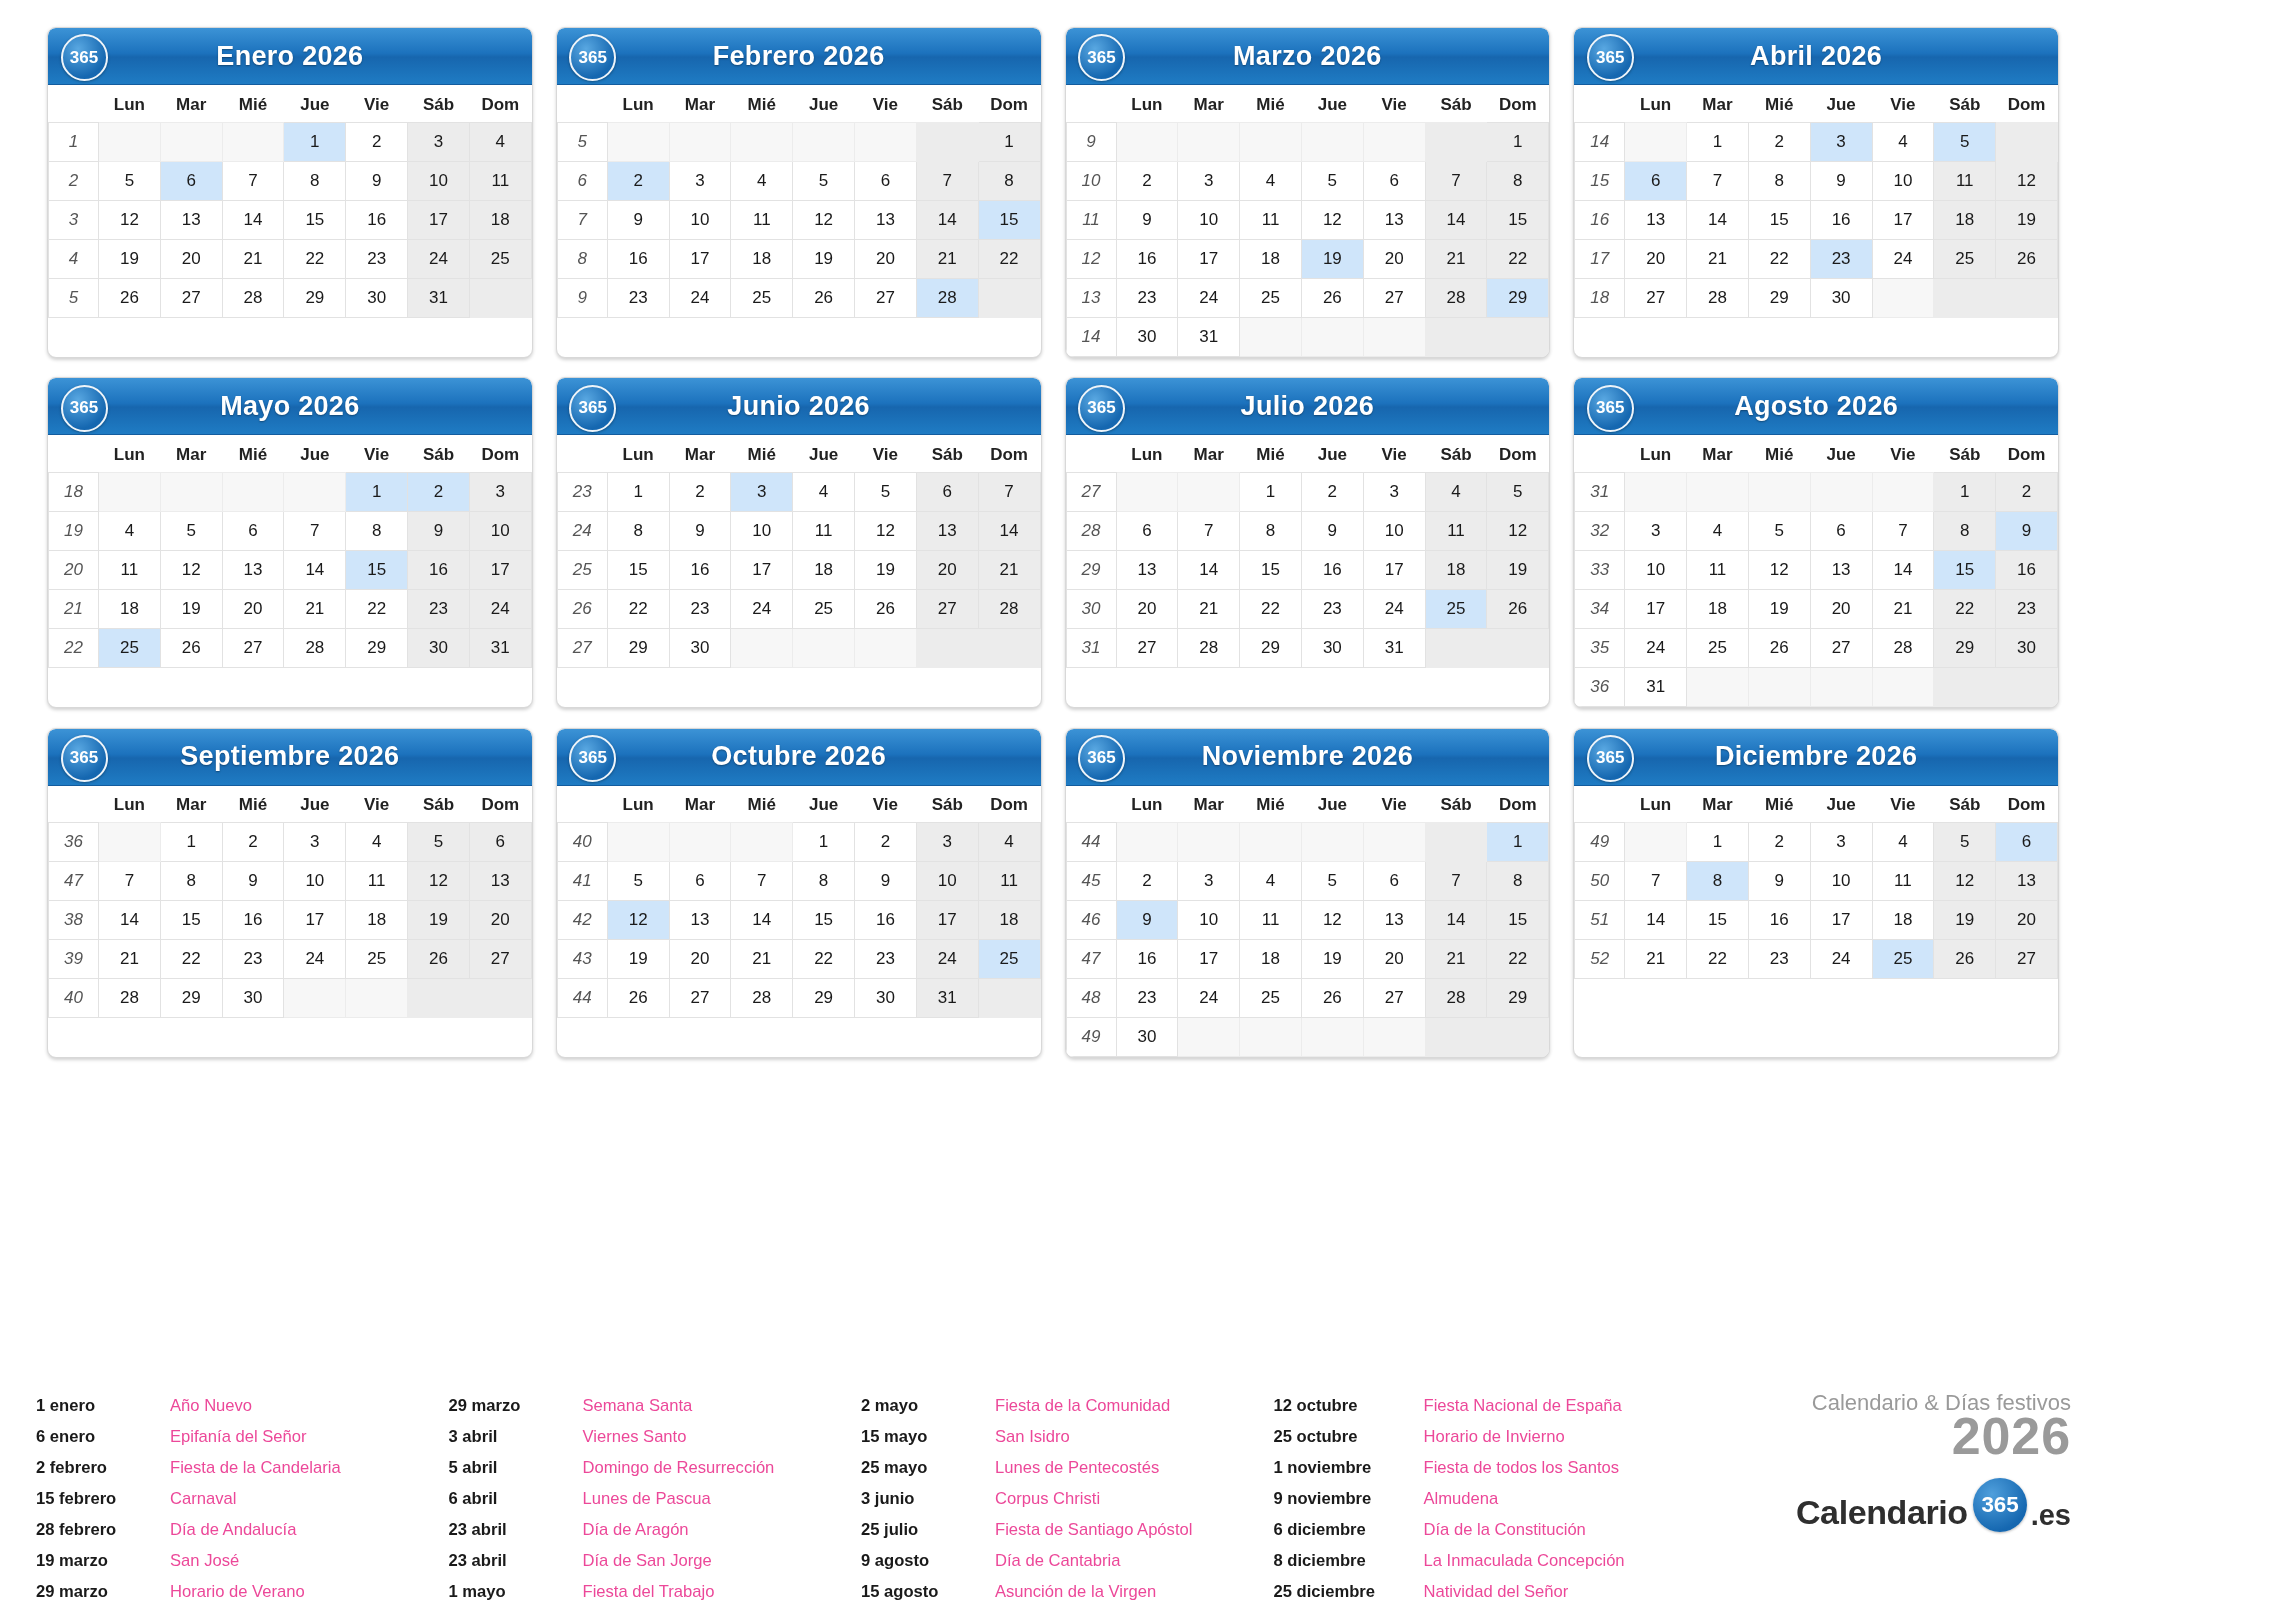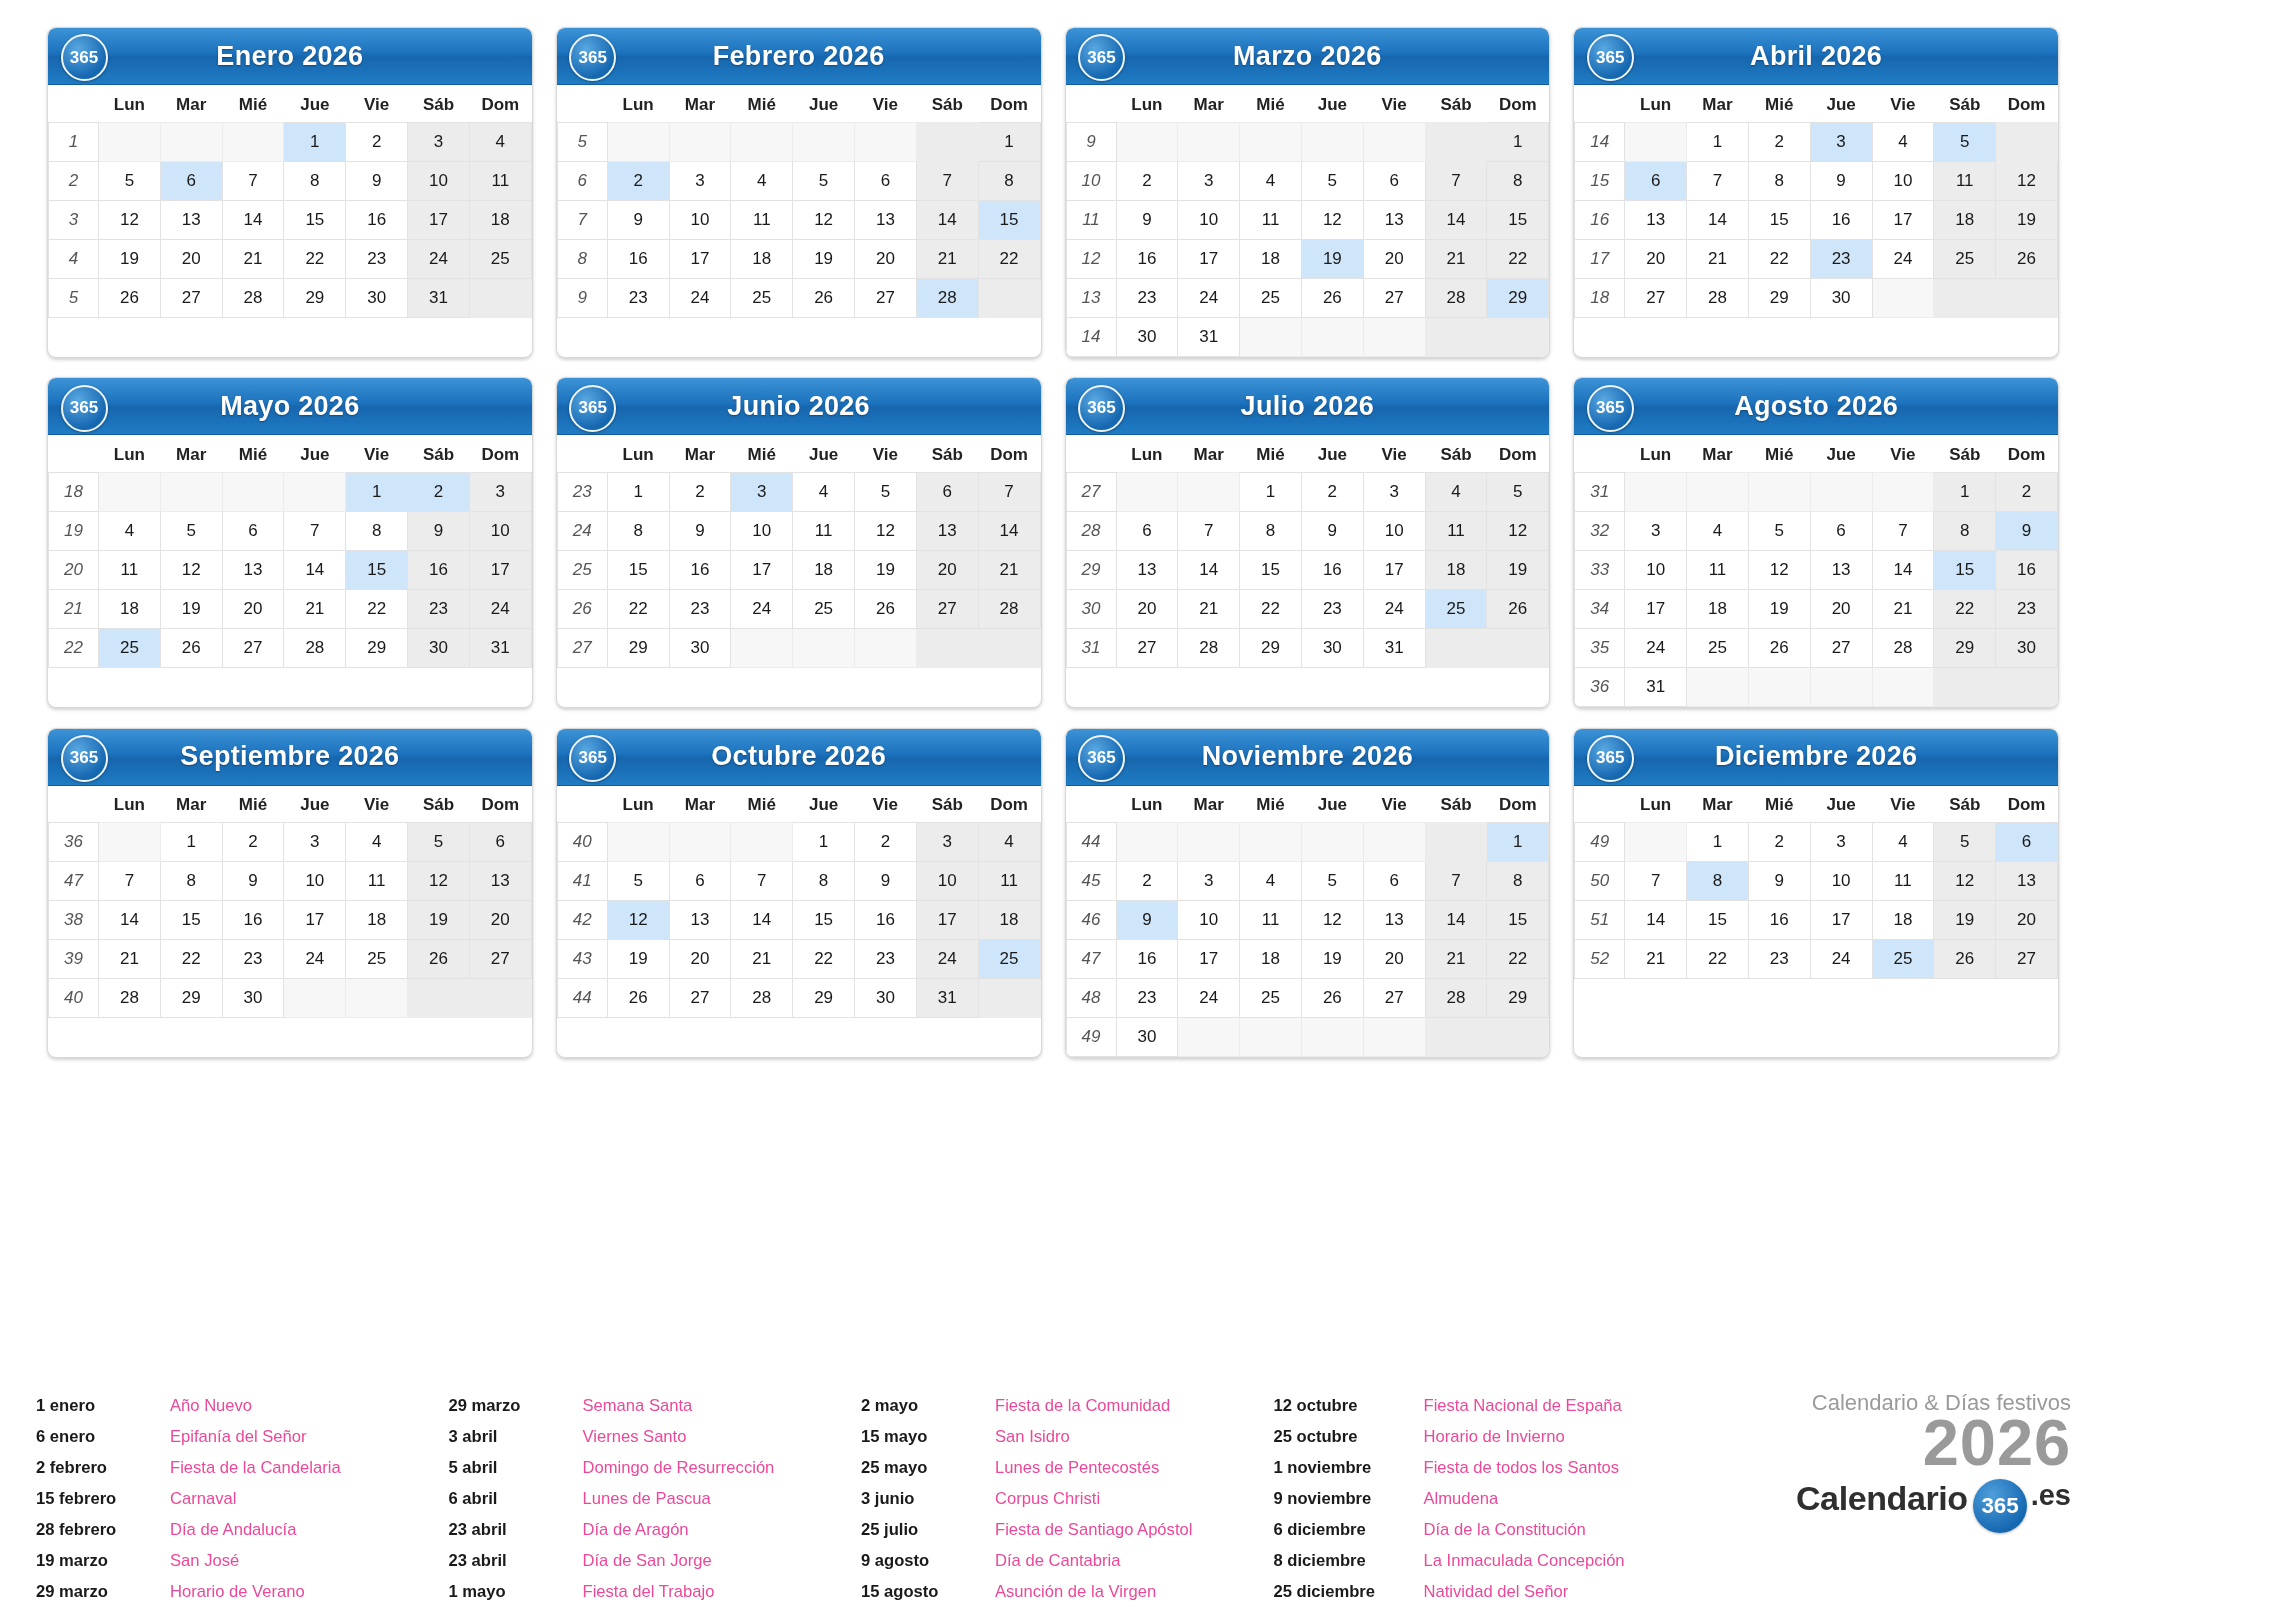--- a/index.html
+++ b/index.html
@@ -156,30 +156,30 @@
     text-align: right;
     padding-left: 9px;
   }
   .brand-top {
     color: #9a9a9a;
     font-size: 22px;
     margin-bottom: -3.6px;
   }
   .brand-year {
     color: #9a9a9a;
-    font-size: 65px;
+    font-size: 52px;
     font-weight: bold;
     line-height: 0.95;
     letter-spacing: 0.9px;
   }
   .brand-logo {
     display: flex;
-    align-items: flex-start;
+    align-items: flex-end;
     justify-content: flex-end;
-    margin-top: 5px;
+    margin-top: 16px;
   }
   .brand-logo .txt1 {
     font-size: 34px;
     font-weight: bold;
     color: #2f2f2f;
     letter-spacing: -0.4px;
   }
   .brand-logo .circle {
     width: 54px;
     height: 54px;

